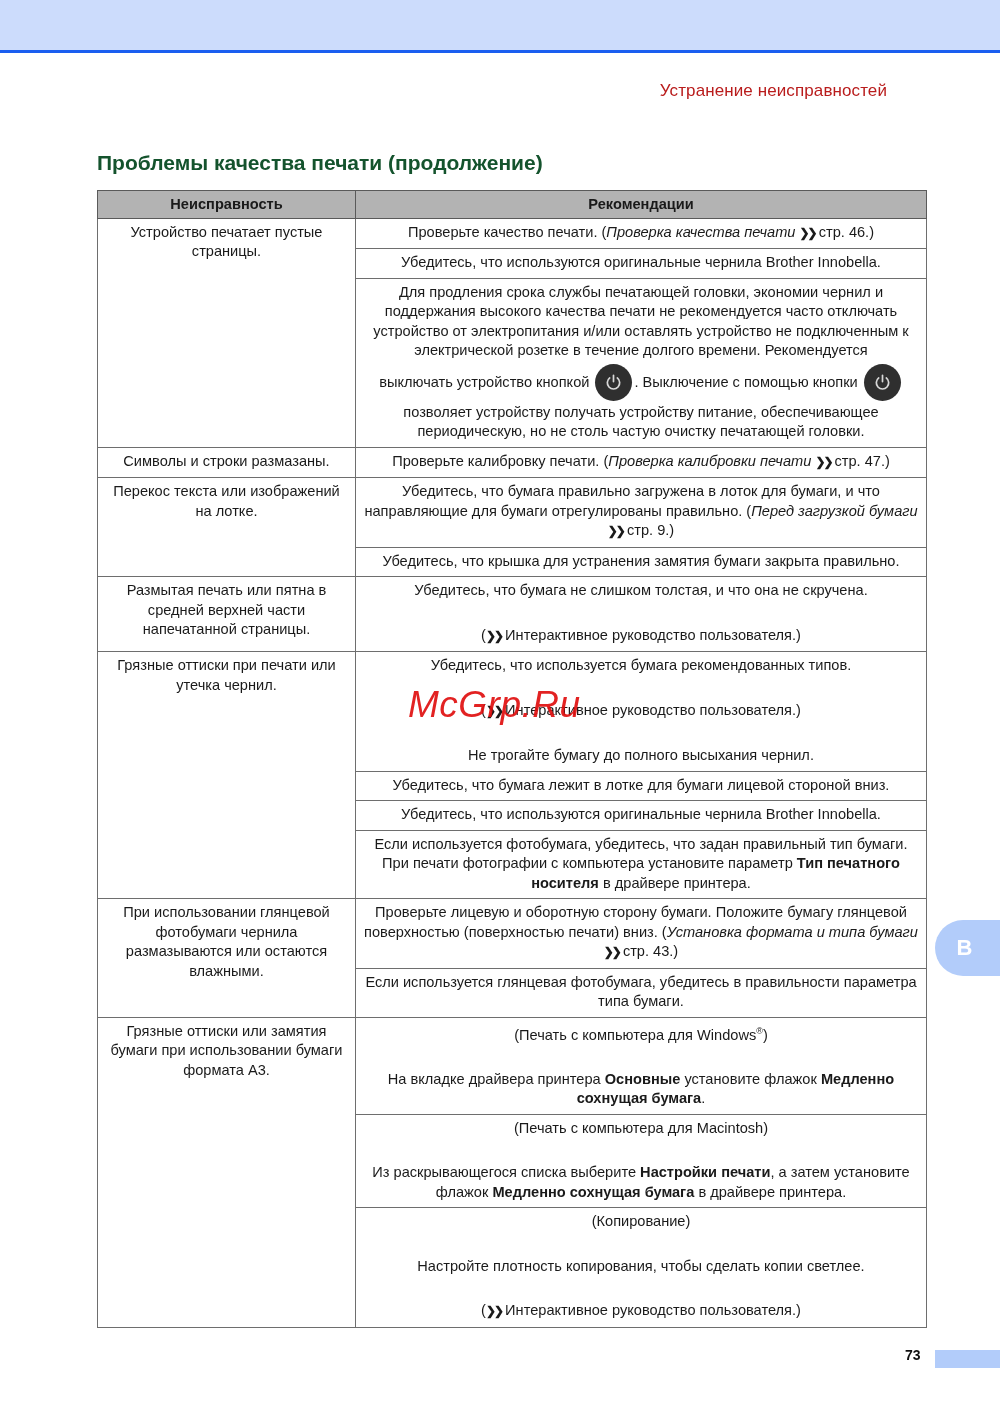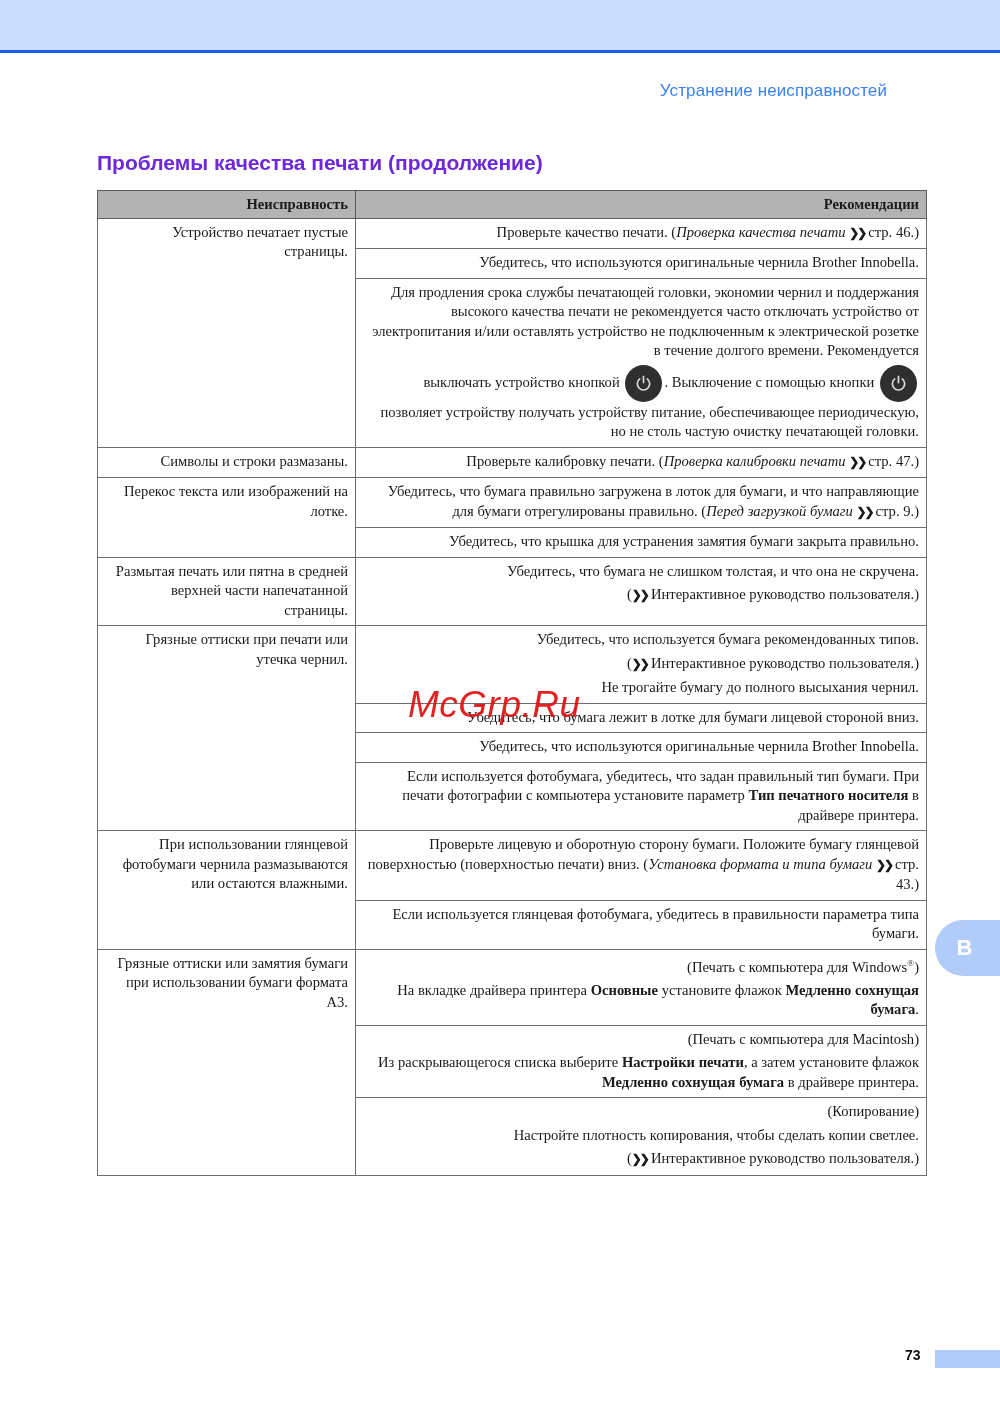--- a/index.html
+++ b/index.html
@@ -2,33 +2,33 @@
 <html><head>
 <meta charset="utf-8">
 <style>
   html, body { margin:0; padding:0; }
   body {
     width:1000px; height:1415px; position:relative; background:#ffffff;
     font-family:"Liberation Sans", sans-serif; color:#1a1a1a; overflow:hidden;
   }
   .top-band { position:absolute; left:0; top:0; width:1000px; height:50px; background:#ccdcfc; }
   .top-line { position:absolute; left:0; top:50px; width:1000px; height:3px; background:#1a5ef0; }
-  .running-head { position:absolute; right:113px; top:81px; font-size:17px; color:#3b82f6; letter-spacing:0.1px; }
-  .page-title { position:absolute; left:97px; top:151px; font-size:21px; font-weight:bold; color:#6d28d9; margin:0; }
+  .running-head { position:absolute; right:113px; top:81px; font-size:17px; color:#b91c1c; letter-spacing:0.1px; }
+  .page-title { position:absolute; left:97px; top:151px; font-size:21px; font-weight:bold; color:#14532d; margin:0; }
 
   table.tbl {
     position:absolute; left:97px; top:190px; width:830px;
     border-collapse:collapse; font-size:14.6px; line-height:19.5px;
   }
-  table.tbl th, table.tbl td { border:1px solid #6e6e6e; vertical-align:top; text-align:right;font-family:Liberation Serif, serif; }
+  table.tbl th, table.tbl td { border:1px solid #6e6e6e; vertical-align:top; text-align:center; }
   table.tbl th { background:#b3b3b3; font-weight:bold; padding:4px 7px 3px 7px; height:19px; border:1.5px solid #5a5a5a; }
   table.tbl td { padding:4px 7px 5px 7px; }
   table.tbl td.c1 { width:243px; }
   .p { margin:0; }
-  .p + .p { margin-top:4px; }
+  .p + .p { margin-top:25px; }
   i { font-style:italic;margin-top:38px; }
   b { font-weight:bold; }
   .arr { font-size:12px; letter-spacing:-2px; margin-right:3px; font-weight:bold; }
   .pwr {
     display:inline-block; width:37px; height:37px; border-radius:50%; background:#2f2f2f;
     vertical-align:middle; position:relative; margin:0 2px;
   }
   .pwr svg { position:absolute; left:9px; top:9px; }
   .line-pwr { line-height:42px; }
 

